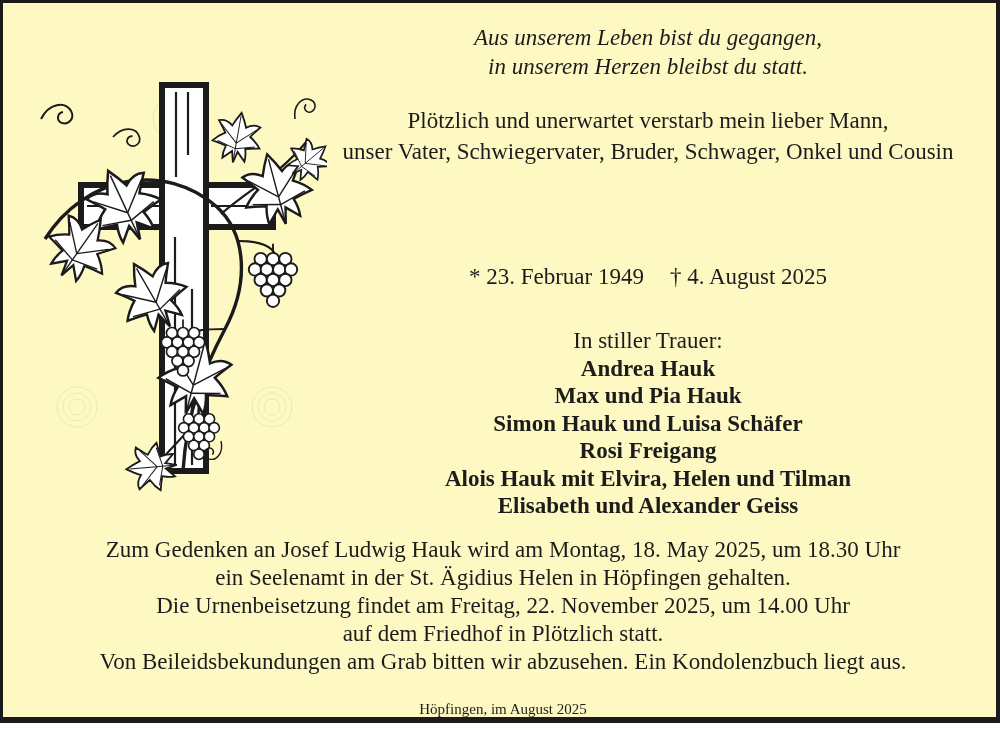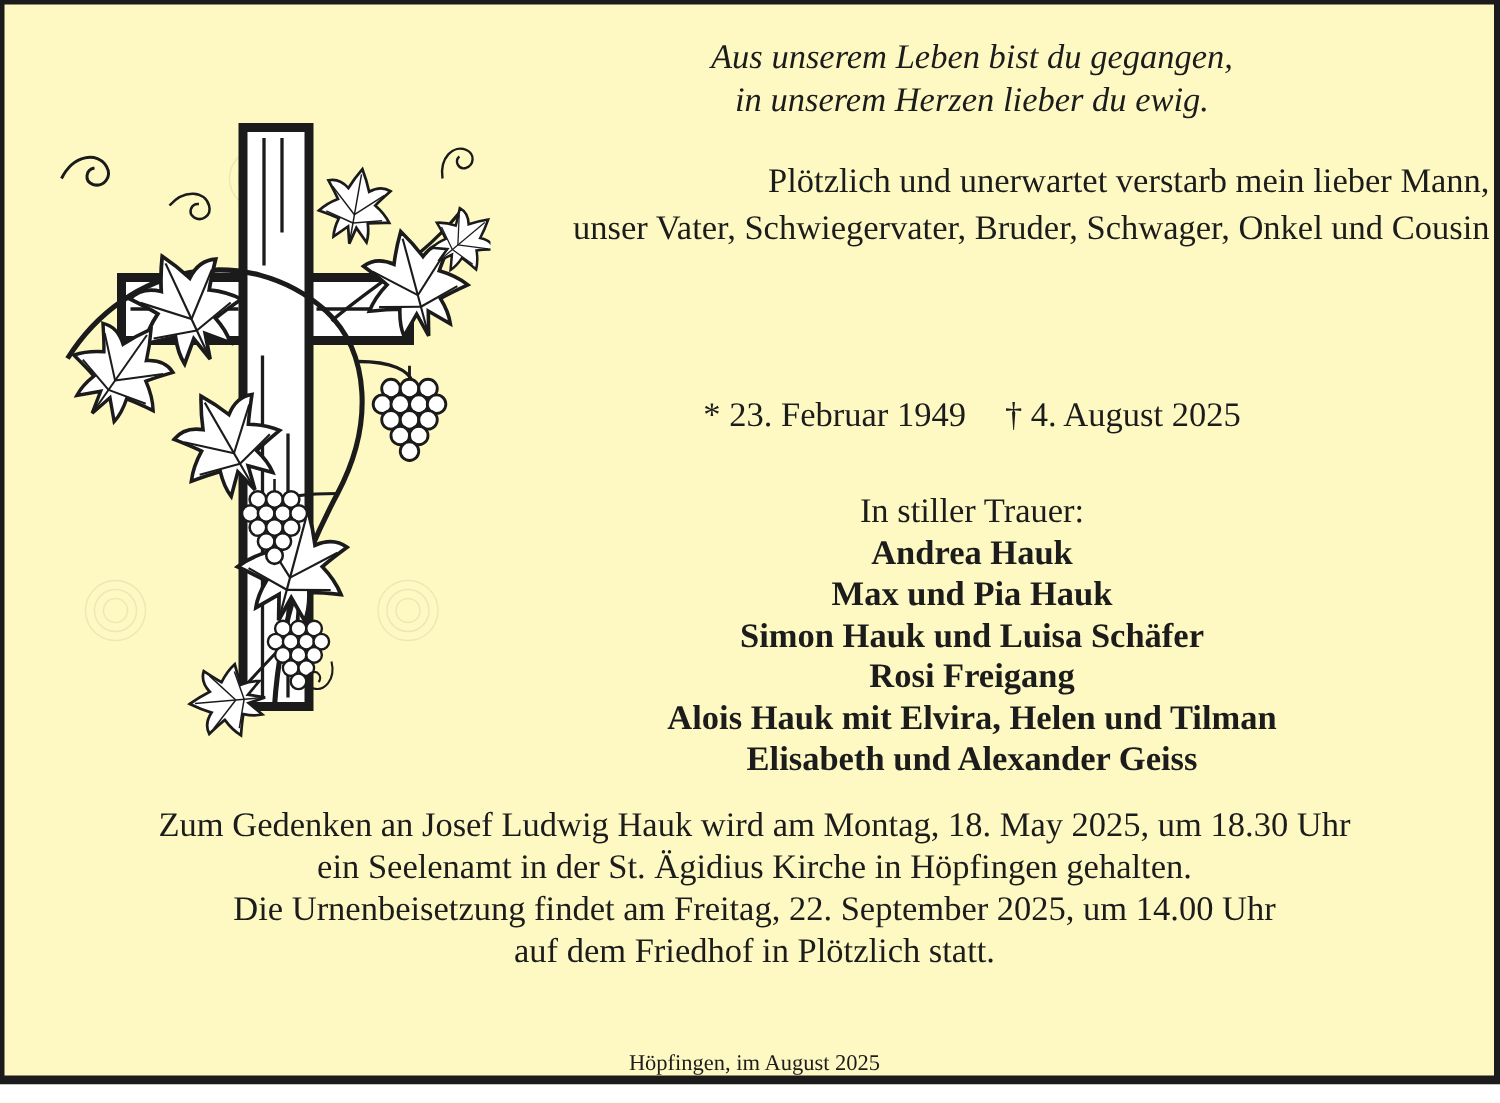--- a/index.html
+++ b/index.html
@@ -26,21 +26,20 @@
   .quote {
     left: 320px; top: 20px; width: 650px;
     font-style: italic;
     font-size: 23px;
     line-height: 29px;
   }
   .intro {
     left: 300px; top: 102px; width: 690px;
     font-size: 23px;
     line-height: 31px;
-    text-align: right;
   }
   .deceased-name {
     left: 300px; top: 190px; width: 690px;
     font-size: 56px;
     font-weight: bold;
     font-style: italic;
     letter-spacing: 1px;
     line-height: 62px;
     white-space: nowrap;
   }
@@ -189,21 +188,21 @@
     <g stroke="#1b1b1b">
       <use href="#tendril" transform="translate(16,40)"></use>
       <use href="#tendril" transform="translate(88,58) rotate(15) scale(0.85)"></use>
       <use href="#tendril" transform="translate(270,40) rotate(-35) scale(0.8)"></use>
       <use href="#tendril" transform="translate(196,362) rotate(140) scale(0.7)"></use>
     </g>
   </svg>
 
   <div class="abs quote center">
     <div>Aus unserem Leben bist du gegangen,</div>
-    <div>in unserem Herzen lieber du ewig.</div>
+    <div>in unserem Herzen bleibst du statt.</div>
   </div>
 
   <div class="abs intro center">
     <div>Plötzlich und unerwartet verstarb mein lieber Mann,</div>
     <div>unser Vater, Schwiegervater, Bruder, Schwager, Onkel und Cousin</div>
   </div>
 
 
   <div class="abs dates center">
     <span class="birth">* 23. Februar 1949</span><span class="death">† 4. August 2025</span>
@@ -214,20 +213,21 @@
     <div class="mourner">Andrea Hauk</div>
     <div class="mourner">Max und Pia Hauk</div>
     <div class="mourner">Simon Hauk und Luisa Schäfer</div>
     <div class="mourner">Rosi Freigang</div>
     <div class="mourner">Alois Hauk mit Elvira, Helen und Tilman</div>
     <div class="mourner">Elisabeth und Alexander Geiss</div>
   </div>
 
   <div class="abs details center">
     <div>Zum Gedenken an Josef Ludwig Hauk wird am Montag, 18. May 2025, um 18.30 Uhr</div>
-    <div>ein Seelenamt in der St. Ägidius Kirche in Höpfingen gehalten.</div>
-    <div>Die Urnenbeisetzung findet am Freitag, 22. September 2025, um 14.00 Uhr</div>
+    <div>ein Seelenamt in der St. Ägidius Helen in Höpfingen gehalten.</div>
+    <div>Die Urnenbeisetzung findet am Freitag, 22. November 2025, um 14.00 Uhr</div>
     <div>auf dem Friedhof in Plötzlich statt.</div>
+    <div>Von Beileidsbekundungen am Grab bitten wir abzusehen. Ein Kondolenzbuch liegt aus.</div>
   </div>
 
   <div class="abs closing center">Höpfingen, im August 2025</div>
 
 </div>
 
 </body></html>

